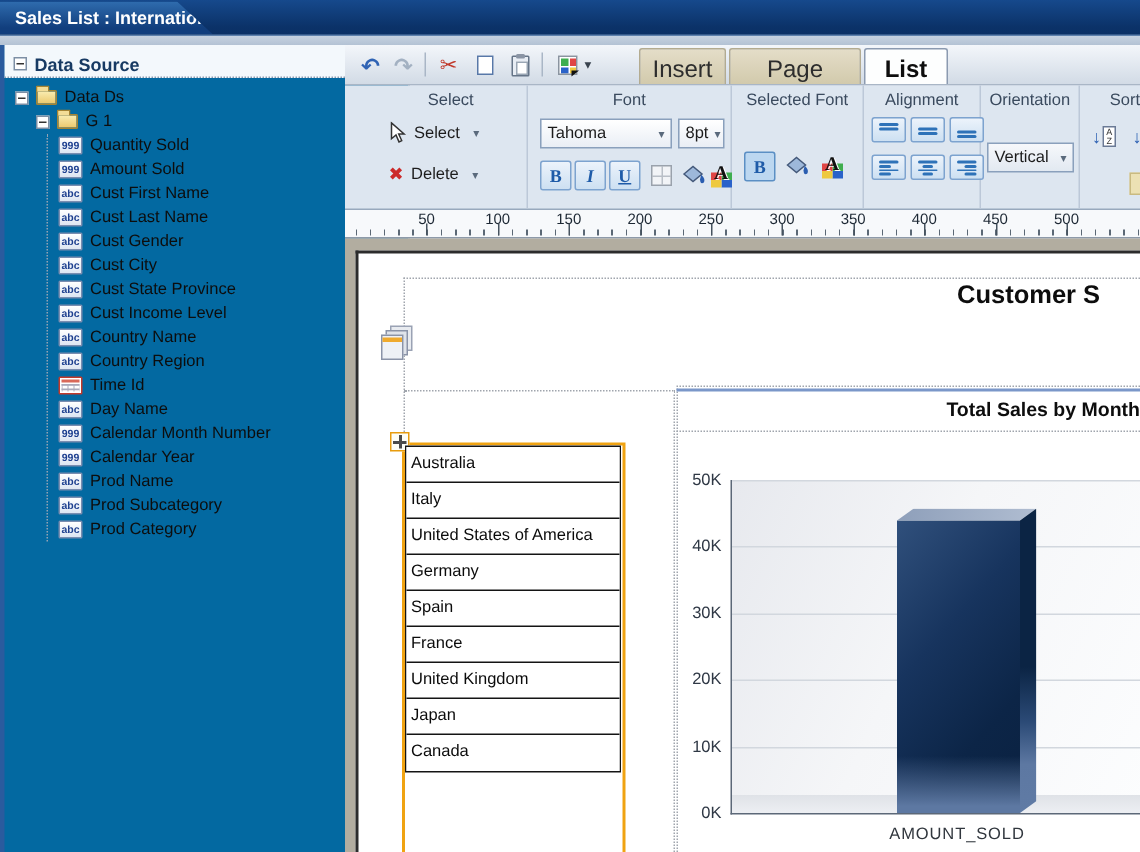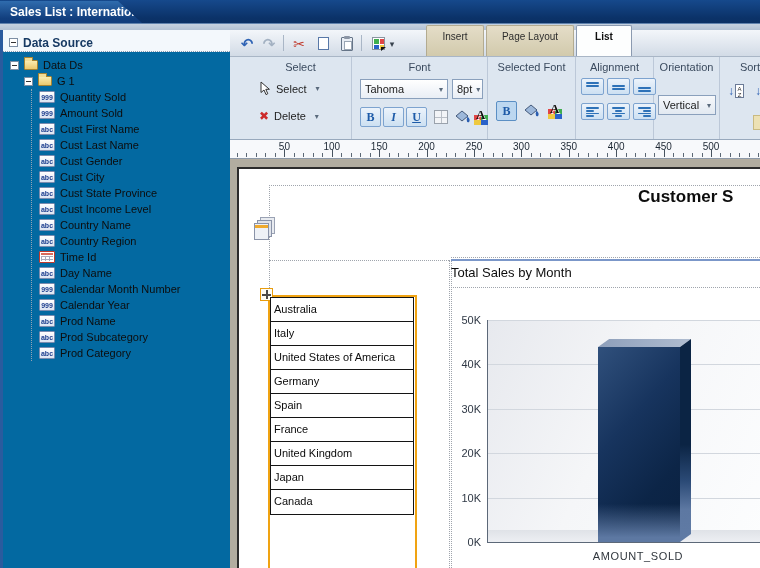--- a/index.html
+++ b/index.html
@@ -65,22 +65,22 @@
   .paste-ic::after { content:""; position:absolute; left:2px; top:3px; width:6px; height:7px; background:#fff; border:1px solid #9aa6b4; }
   .vsep { position:absolute; top:5px; width:1px; height:16px; background:#a9b6c6; }
   .grid-ic { position:relative; width:13px; height:13px; border:1px solid #8a94a0; background:
       linear-gradient(#3fae4f,#3fae4f) 1px 1px/5px 5px no-repeat,
       linear-gradient(#e04545,#e04545) 7px 1px/4px 5px no-repeat,
       linear-gradient(#2a62c9,#2a62c9) 1px 7px/5px 4px no-repeat,
       linear-gradient(#eec93f,#eec93f) 7px 7px/4px 4px no-repeat, #fff; }
   .grid-ic::after { content:""; position:absolute; right:-2px; bottom:-2px;
     border-left:5px solid #111; border-bottom:4px solid transparent; border-top:0; }
   .chev { font-size:9px; color:#39434e; }
-  .rtab { position:absolute; bottom:0; height:31px; padding-top:5px; text-align:center;
-    font-size:10px; color:#2d2d2d; background:linear-gradient(#e4ddc8,#d2caac);
+  .rtab { position:absolute; bottom:0; height:24px; padding-top:5px; text-align:center;
+    font-size:16px; color:#2d2d2d; background:linear-gradient(#e4ddc8,#d2caac);
     border:1px solid #b3ab90; border-bottom:none; border-radius:2px 2px 0 0; }
   .rtab.active { background:#fdfefe; font-weight:bold; color:#0e0e0e; border-color:#8b9ab0; }
   
   .ribbon { position:relative; height:83px; background:#dde6f0; border-bottom:1px solid #98a9bd; }
   .rgroup { position:absolute; top:0; height:100%; border-right:1px solid #bcc8d8;margin-left:20px; }
   .rg-label { text-align:center; font-size:11px; color:#3a4a5e; padding-top:4px; }
   .sel-row { position:absolute; left:9px; display:flex; align-items:center; gap:5px; font-size:11px; color:#1d1d1d; }
   .dd-arrow { font-size:8px; color:#5a6a7c; margin-left:4px; }
   .glyph-del { color:#cc2a2a; font-weight:bold; font-size:12px; }
   .combo { position:absolute; height:20px; background:linear-gradient(#ffffff,#e9eef5);
@@ -140,22 +140,22 @@
     border:2px solid #f0a312; }
   .move-handle { position:absolute; left:21px; top:119px; width:13px; height:13px;
     background:#fdfdf6; border:1px solid #e89c0e; }
   .move-handle::before { content:""; position:absolute; left:1px; right:1px; top:5px; height:2px; background:#4a4a4a; }
   .move-handle::after  { content:""; position:absolute; top:1px; bottom:1px; left:5px; width:2px; background:#4a4a4a; }
   .country-table { position:absolute; left:31px; top:128px; width:144px; border:1px solid #141414; background:#fff; }
   .crow { height:24px; border-bottom:1px solid #141414; font-size:11px; color:#0b0b0b;
     padding:5px 3px 0 3px; white-space:nowrap; overflow:hidden; background:#fff; }
   .crow:last-child { border-bottom:none; }
   .chart-topline { position:absolute; left:212px; right:0; top:90px; height:2px; background:#7b97c9; }
-  .chart-title { position:absolute; left:212px; right:0; top:96px; text-align:left;
-    font-size:13px; font-weight:normal; color:#0d0d0d; }
+  .chart-title { position:absolute; left:212px; right:0; top:96px; text-align:right;
+    font-size:13px; font-weight:bold; color:#0d0d0d; }
   .plot { position:absolute; left:248px; top:151px; width:275px; height:223px;
     border-left:1px solid #5c6878; border-bottom:1px solid #5c6878;
     background:linear-gradient(115deg,#e7e9ee 0%,#f5f6f8 45%,#fcfdfe 100%); }
   .gridline { position:absolute; left:0; right:0; height:1px; background:#d2d7de; }
   .floor { position:absolute; left:0; right:0; bottom:0; height:12px;
     background:linear-gradient(#dfe2e7,#edeff3); }
   .ytick { position:absolute; left:206px; width:36px; text-align:right; font-size:11px; color:#2f3845; }
   .bar-front { position:absolute; left:110px; bottom:0; width:82px;
     background:linear-gradient(132deg,#30507c 0%,#17345e 38%,#0c2547 72%,#0a2140 100%); }
   .bar-glow { position:absolute; left:110px; bottom:0; width:82px; height:38px;

